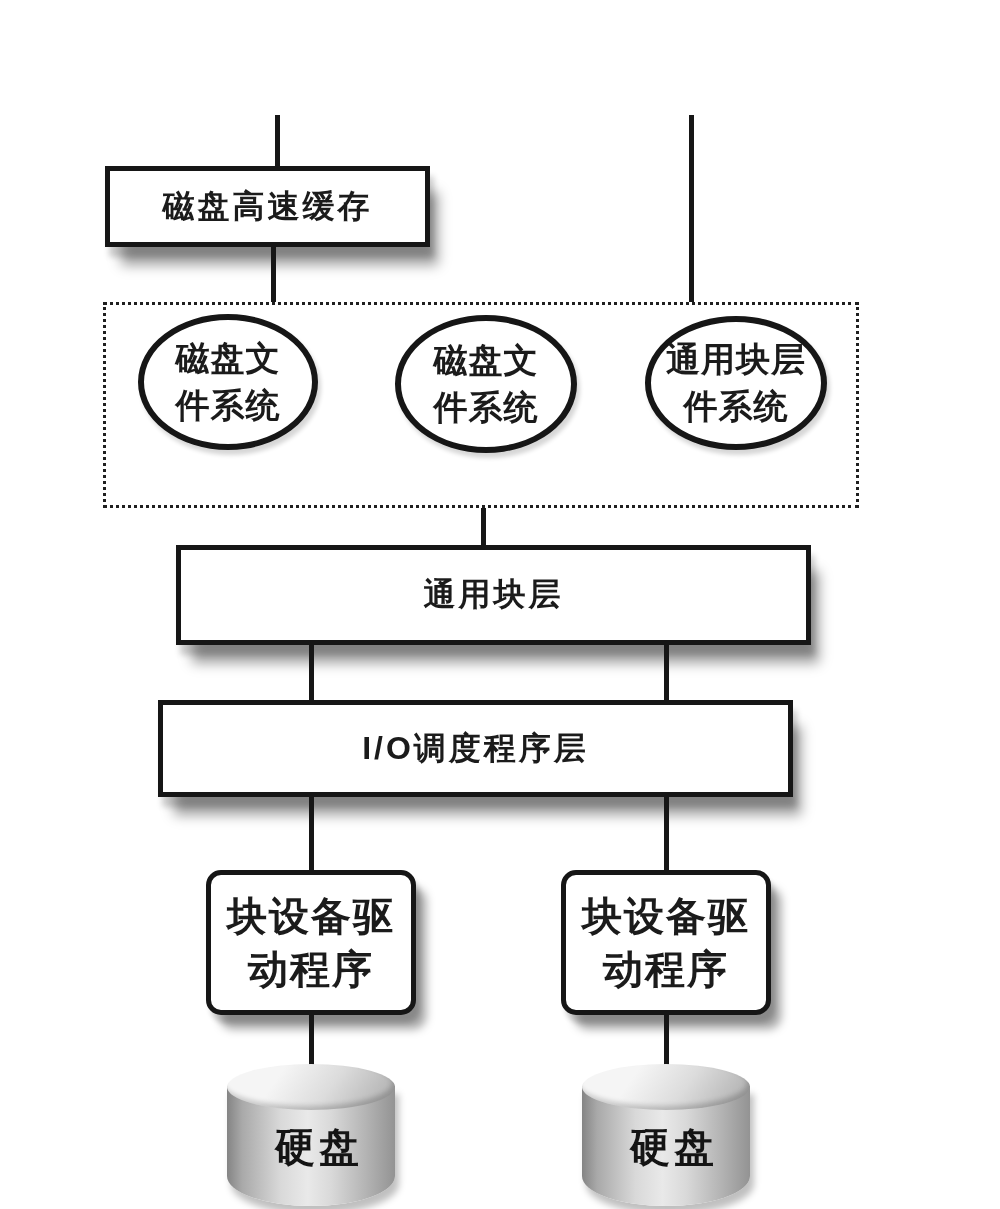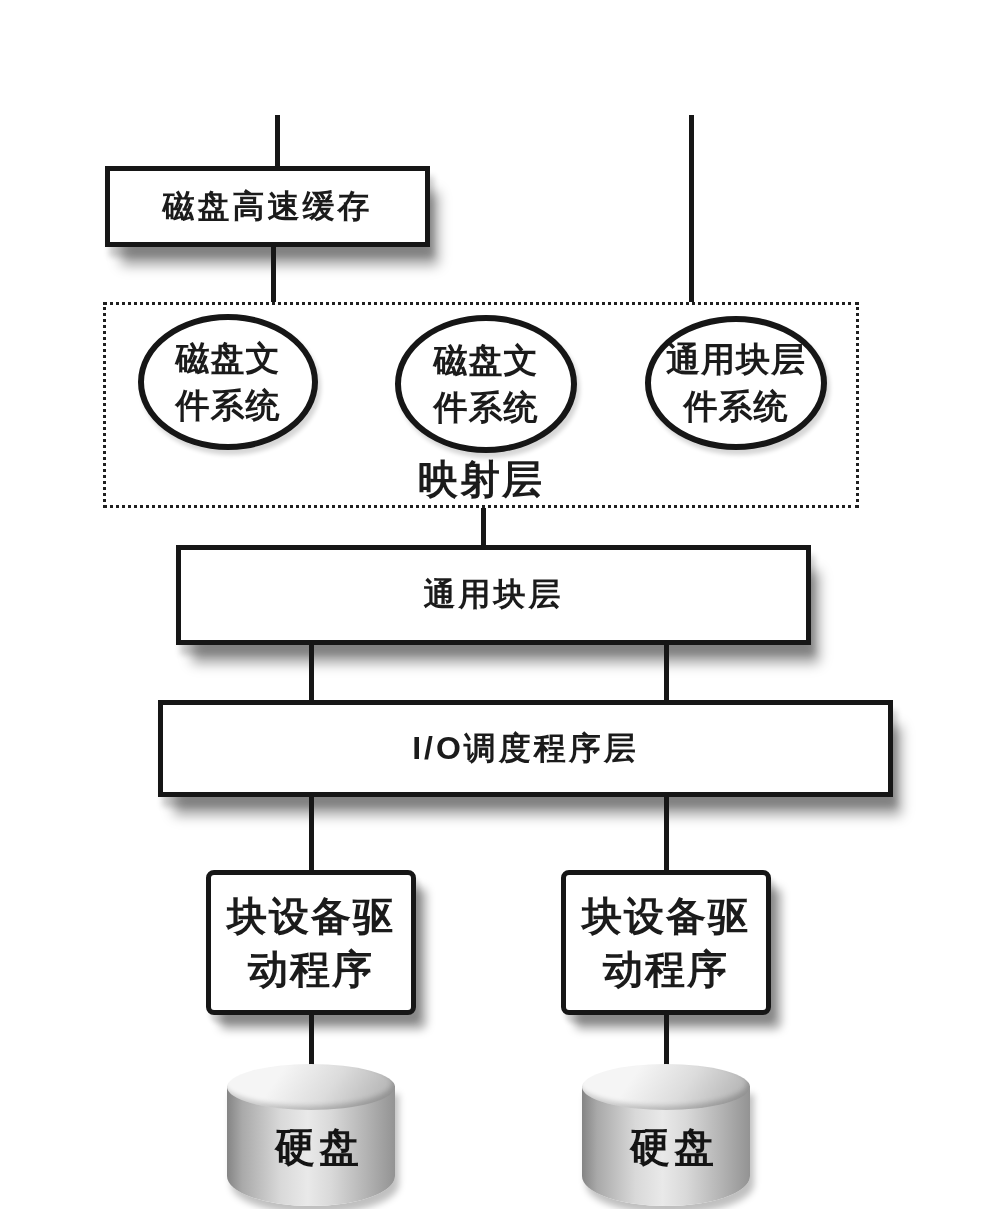--- a/index.html
+++ b/index.html
@@ -57,21 +57,21 @@
     position: absolute;
     left: 103px;
     top: 452px;
     width: 756px;
     text-align: center;
     font-size: 40px;
     letter-spacing: 2px;
     font-weight: 600;
   }
   .rounded {
-    border-radius: 8px;
+    border-radius: 15px;
     flex-direction: column;
     line-height: 1.32;
     font-size: 40px;
     letter-spacing: 2px;
     font-weight: 600;
     box-shadow: 12px 16px 10px -2px rgba(0,0,0,0.36), 4px 8px 5px rgba(0,0,0,0.16);
   }
   .cylinder { position: absolute; width: 168px; height: 142px; }
   .cyl-body {
     position: absolute;
@@ -127,32 +127,31 @@
   <div class="ellipse" style="left:395px; top:315px; width:182px; height:138px;">
     <span>磁盘文</span>
     <span>件系统</span>
   </div>
 
   <div class="ellipse" style="left:645px; top:316px; width:182px; height:134px;">
     <span>通用块层</span>
     <span>件系统</span>
   </div>
 
-  <div class="mapping-label">映射层</div>
 
   <div class="vline" style="left:481px; top:508px; height:37px;"></div>
 
   <div class="box label-md" style="left:158px; top:545px; width:635px; height:100px;margin-left:18px;">
     <span>通用块层</span>
   </div>
 
   <div class="vline" style="left:309px; top:645px; height:55px;"></div>
   <div class="vline" style="left:664px; top:645px; height:55px;"></div>
 
-  <div class="box label-md" style="left:158px; top:700px; width:735px; height:97px;">
+  <div class="box label-md" style="left:158px; top:700px; width:635px; height:97px;">
     <span>I/O调度程序层</span>
   </div>
 
   <div class="vline" style="left:309px; top:797px; height:75px;"></div>
   <div class="vline" style="left:664px; top:797px; height:75px;"></div>
 
   <div class="box rounded" style="left:206px; top:870px; width:210px; height:145px;">
     <span>块设备驱</span>
     <span>动程序</span>
   </div>

